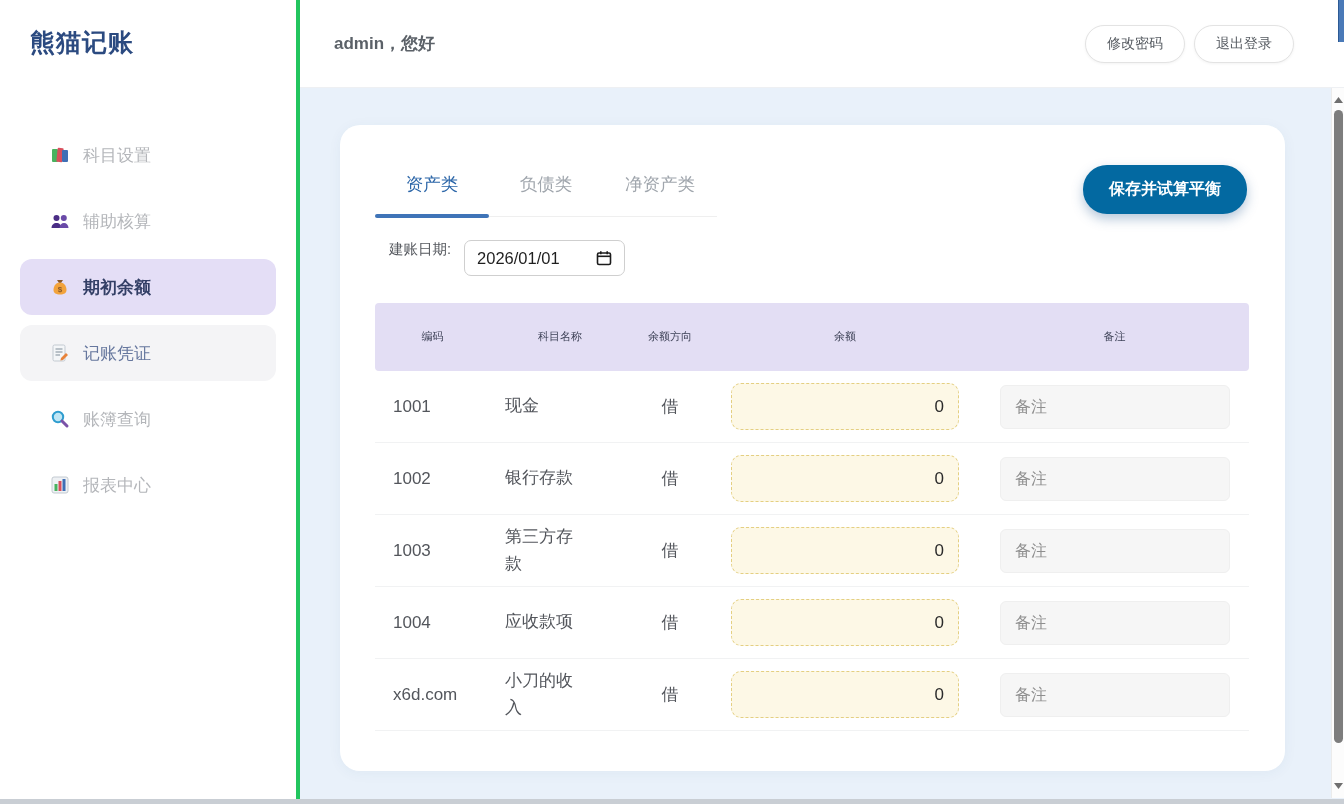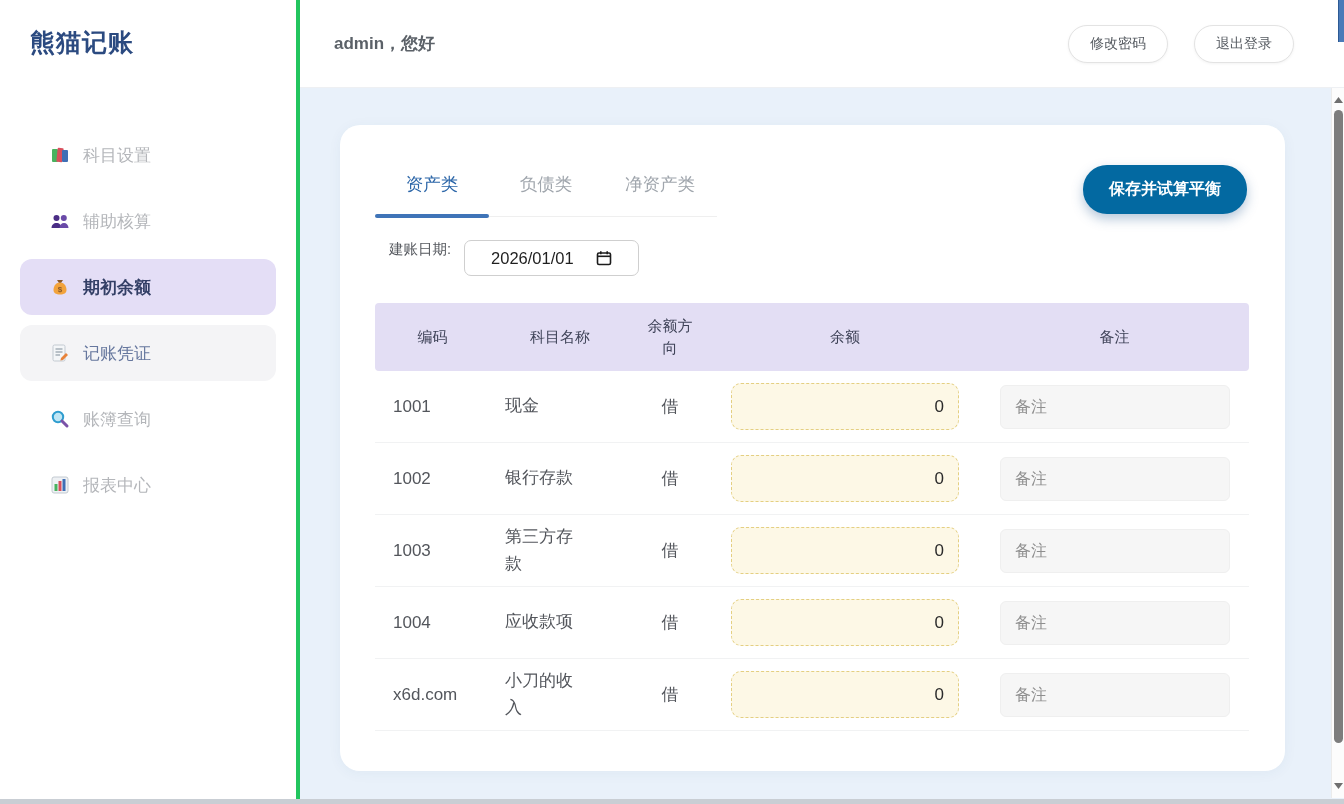--- a/index.html
+++ b/index.html
@@ -28,21 +28,21 @@
   .menu-item.active { background:#e4def6; color:#333f66; font-weight:bold; }
   .menu-item.hover  { background:#f4f4f6; color:#66779e; }
 
   
   .header {
     position:absolute; left:300px; top:0; width:1044px; height:88px;
     background:#ffffff; border-bottom:1px solid #eef0f3;
     display:flex; align-items:center; z-index:2;
   }
   .greeting { margin-left:34px; font-size:17px; font-weight:bold; color:#5b6168; }
-  .header-actions { margin-left:auto; margin-right:50px; display:flex; gap:26px; }
+  .header-actions { margin-left:auto; margin-right:50px; display:flex; gap:9px; }
   .pill-btn {
     background:#fff; border:1px solid #e3e3e3; border-radius:19px;
     padding:9px 21px; font-size:14px; color:#555a60; cursor:pointer;
     box-shadow:0 1px 3px rgba(0,0,0,.05);
     font-family:inherit;
   }
 
   
   .content {
     position:absolute; left:300px; top:88px; width:1044px; height:716px;
@@ -72,34 +72,34 @@
     background:#0369a1; color:#ffffff; border:none; cursor:pointer;
     font-size:16px; font-weight:bold; border-radius:24px;
     padding:14px 26px; box-shadow:0 5px 12px rgba(46,95,149,.35);
     font-family:inherit;
   }
 
   
   .date-row { margin-top:23px; display:flex; align-items:flex-start;margin-left:14px; }
   .date-label { font-size:14.5px; color:#55585e; }
   .date-input {
-    margin-left:13px; width:175px; height:36px;
+    margin-left:13px; width:161px; height:36px;
     border:1px solid #cfcfcf; border-radius:7px;
-    display:flex; align-items:center; padding:0 26px; cursor:pointer;
+    display:flex; align-items:center; padding:0 12px; cursor:pointer;
     background:#fff;
   }
   .date-value { font-size:16.5px; color:#1f1f1f; flex:1; }
   .cal-icon { width:16px; height:16px; }
 
   
   .otable { margin-top:27px; width:874px; }
   .thead {
     background:#e3def4; border-radius:4px; height:68px;
     display:grid; grid-template-columns:115px 140px 80px 270px 1fr;
-    align-items:center; color:#3f4358; font-size:15px; font-weight:500;
+    align-items:center; color:#3f4358; font-size:11px; font-weight:500;
   }
   .th { text-align:center; }
   .th span { display:inline-block; line-height:1.45; }
   .th-dir span { max-width:56px; }
   .trow {
     height:72px; border-bottom:1px solid #f1f2f3;
     display:grid; grid-template-columns:115px 140px 80px 270px 1fr;
     align-items:center; font-size:17px; color:#53565c;
   }
   .td-code { padding-left:18px; }

